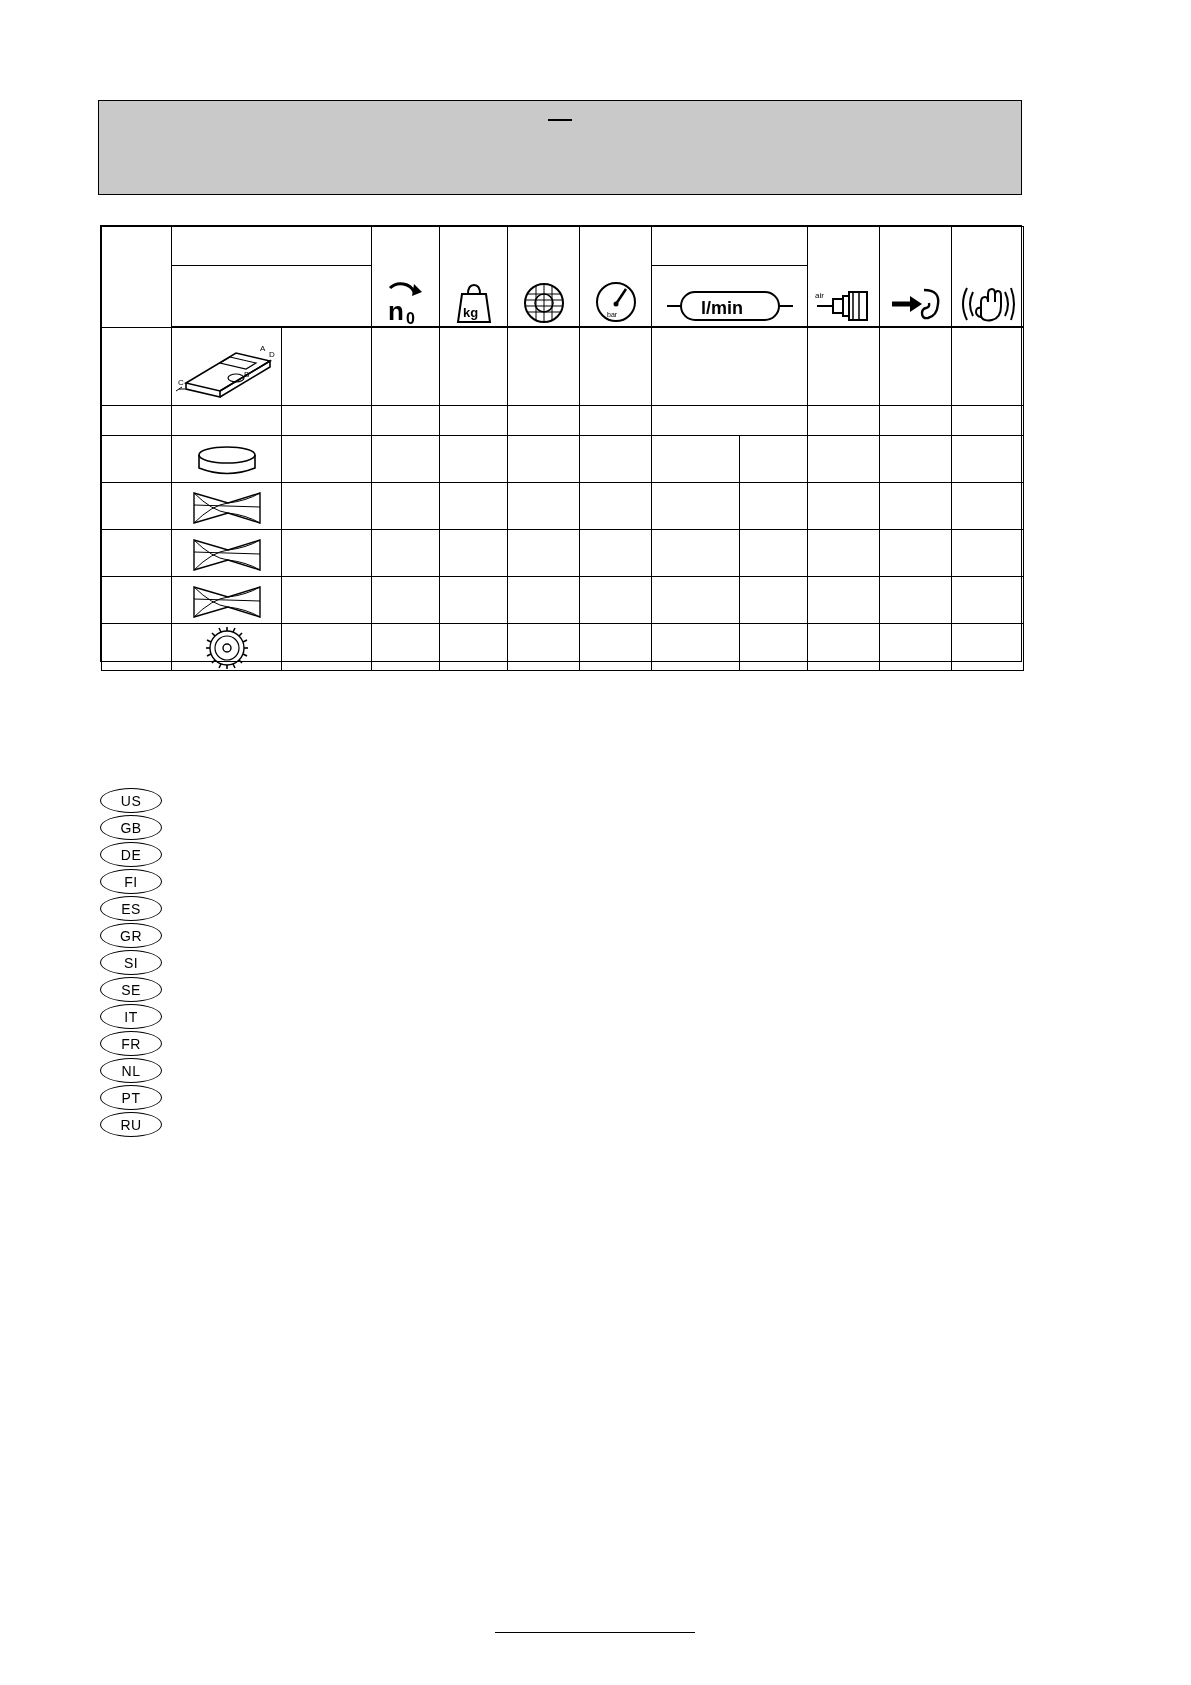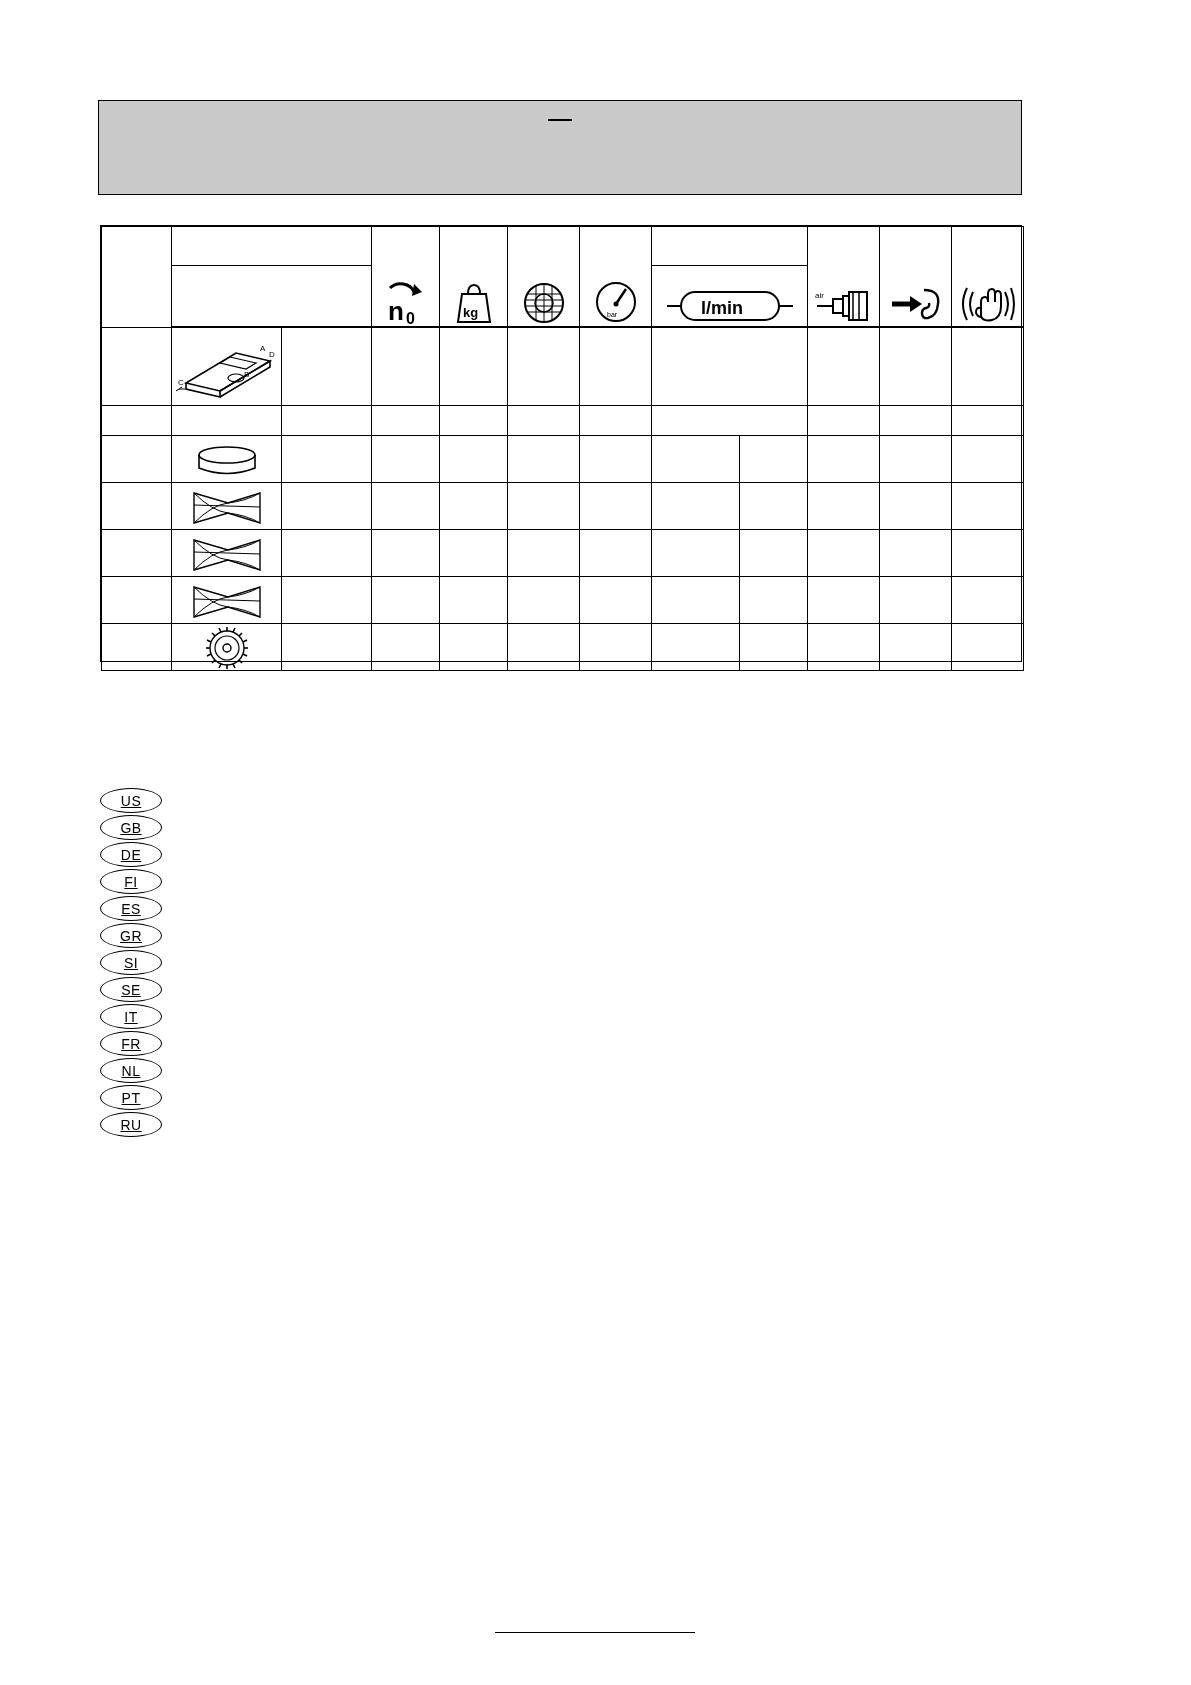--- a/index.html
+++ b/index.html
@@ -74,21 +74,20 @@
     width: 100%;
     height: 100%;
   }
 
   
   #lang-list {
     position: absolute;
     left: 100px;
     top: 788px;
     width: 90px;
-    text-decoration: underline;
   }
   .lang-badge {
     width: 62px;
     height: 25px;
     border: 1.5px solid #000000;
     border-radius: 50% / 50%;
     display: flex;
     align-items: center;
     justify-content: center;
     font-size: 14px;

